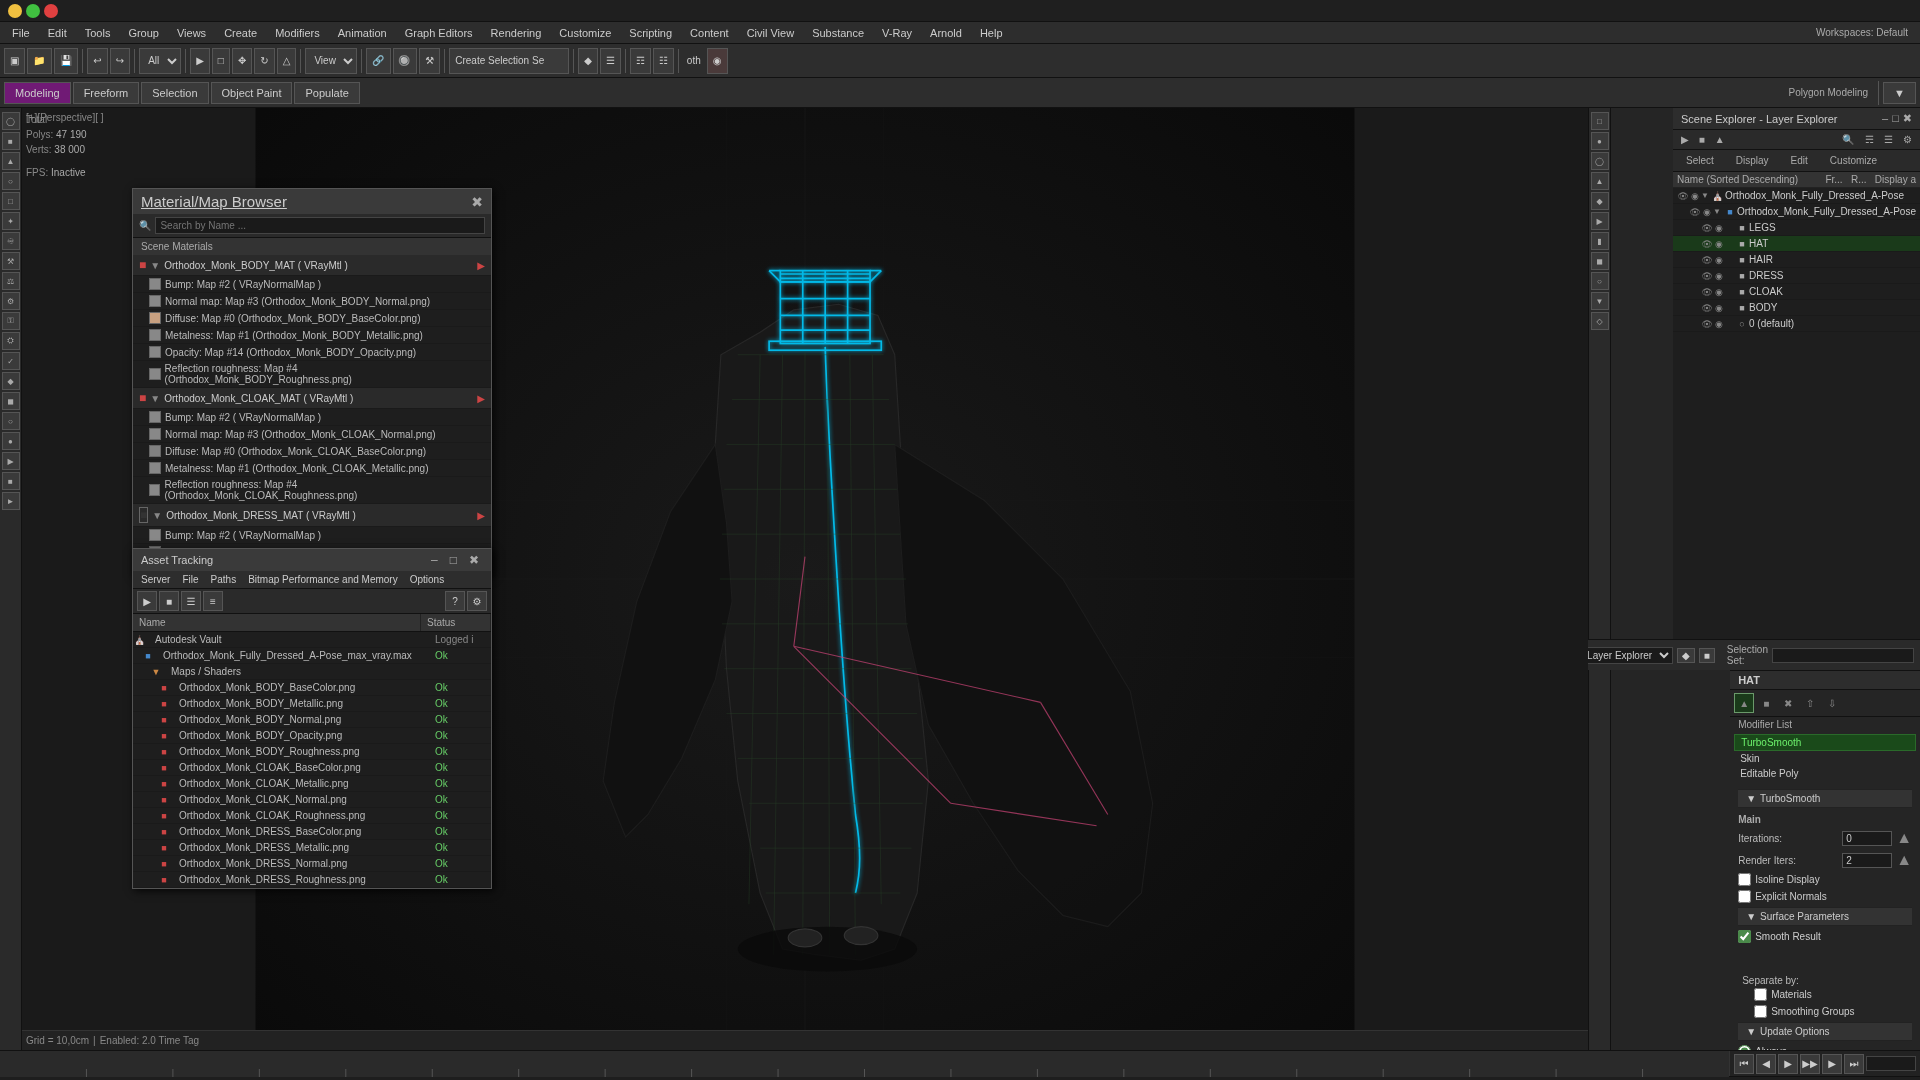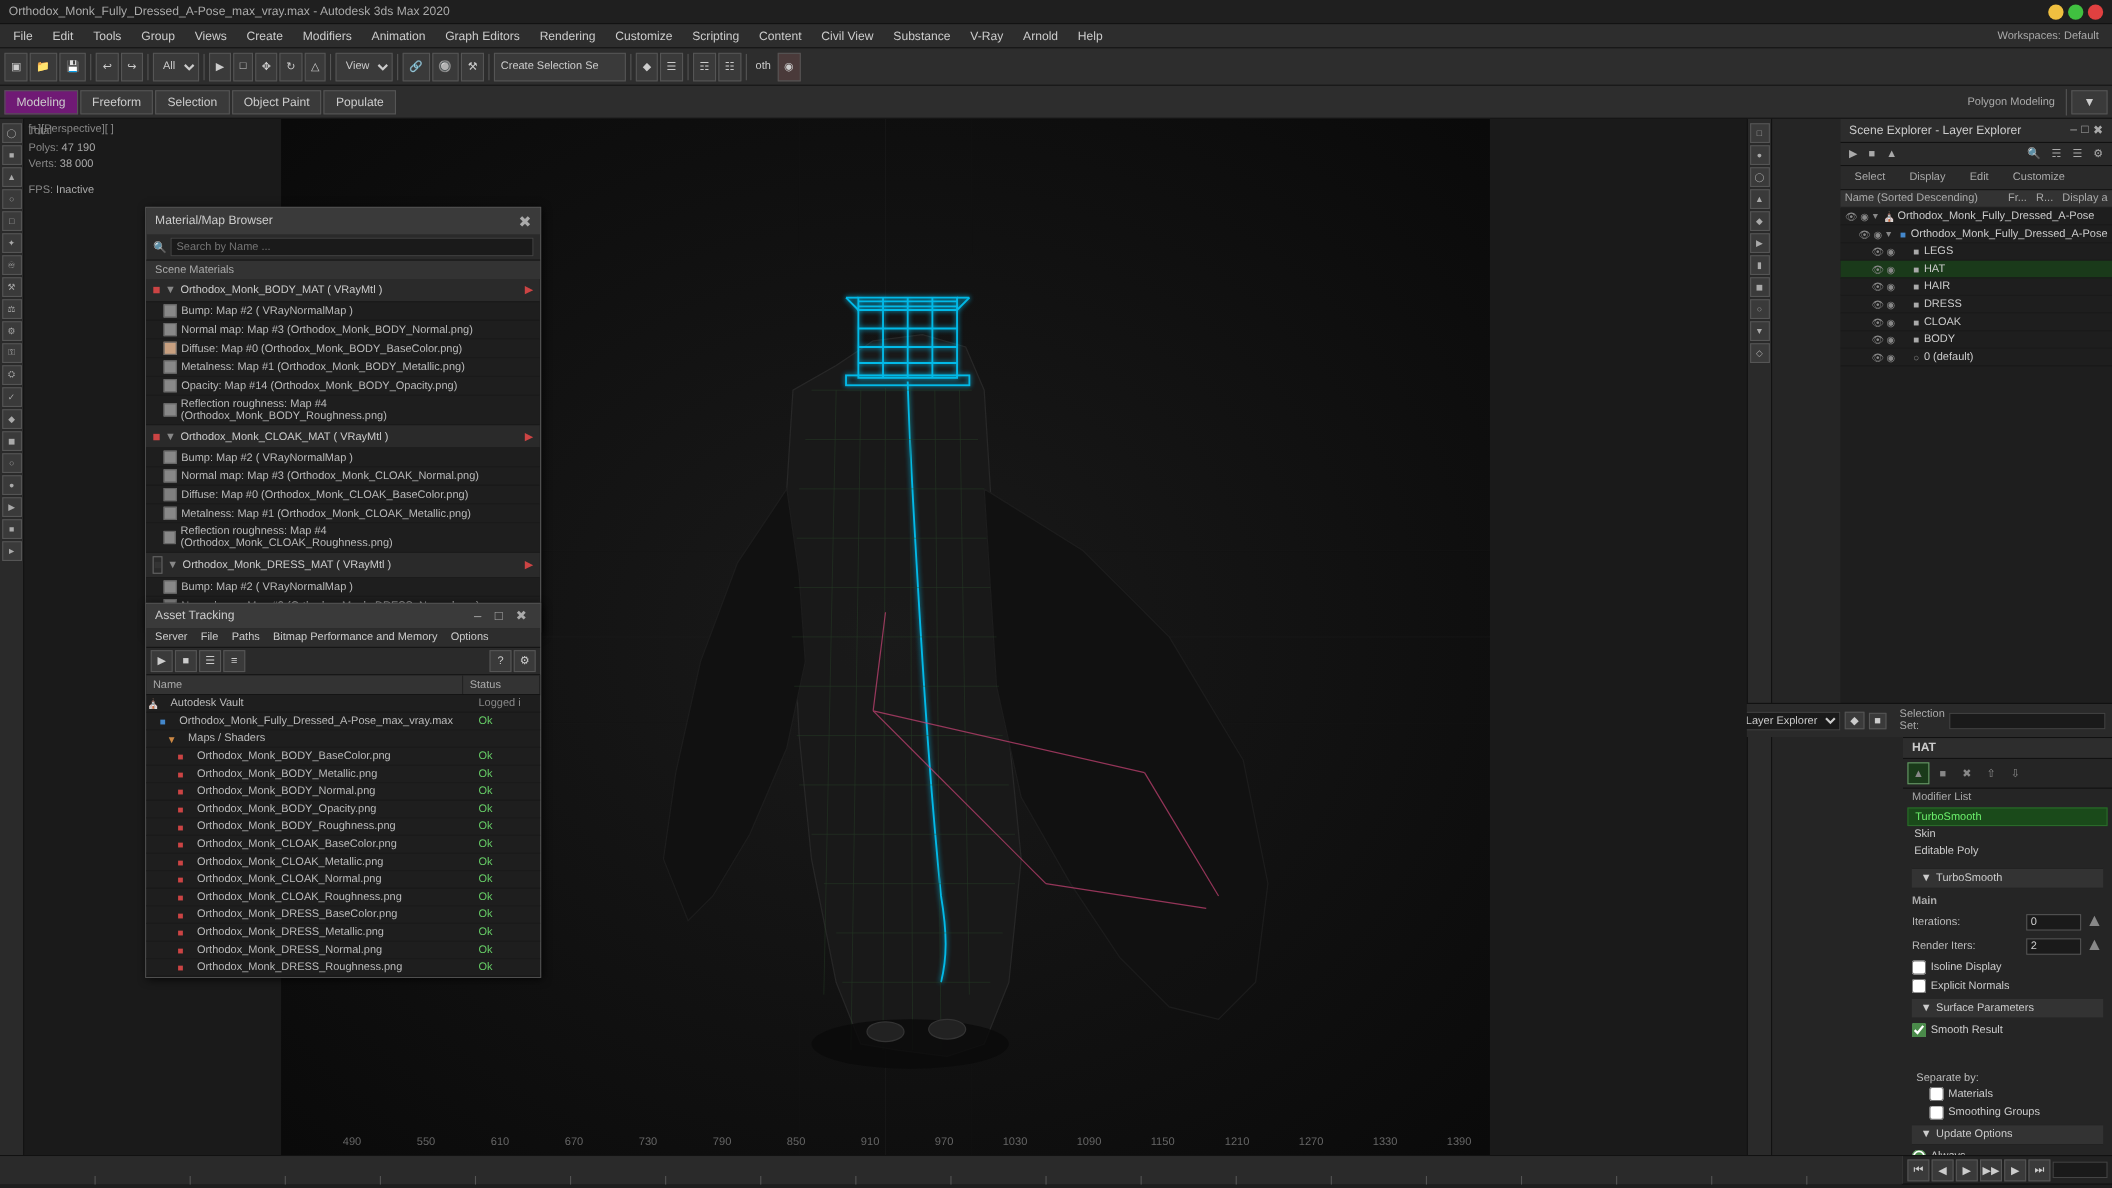--- a/index.html
+++ b/index.html
@@ -66,21 +66,21 @@
     #turbosmooth-panel { padding: 6px 8px; font-size: 10px; }
     .ts-section { font-weight: bold; color: #aaa; margin-bottom: 4px; font-size: 10px; }
     .ts-row { display: flex; align-items: center; margin-bottom: 4px; gap: 4px; }
     .ts-label { color: #bbb; font-size: 10px; min-width: 100px; }
     .ts-input { background: #1a1a1a; border: 1px solid #555; color: #ccc; width: 50px; padding: 1px 3px; font-size: 10px; }
     .ts-checkbox { accent-color: #4a8a4a; }
 
     
     #mat-browser { position: absolute; top: 80px; left: 110px; width: 360px; background: #2a2a2a; border: 1px solid #555; box-shadow: 2px 2px 8px rgba(0,0,0,0.8); z-index: 100; }
     #mat-title-bar { background: #3a3a3a; padding: 4px 8px; display: flex; align-items: center; justify-content: space-between; cursor: move; }
-    #mat-title-text { font-size: 11px; color: #ccc; }
+    #mat-title-text { font-size: 15px; color: #ccc; text-decoration: underline; }
     #mat-close { cursor: pointer; color: #aaa; font-size: 14px; }
     #mat-search { padding: 3px 6px; display: flex; align-items: center; gap: 4px; border-bottom: 1px solid #111; }
     #mat-search-icon { color: #888; font-size: 10px; }
     #mat-search-input { flex: 1; background: #1a1a1a; border: 1px solid #444; color: #ccc; padding: 2px 4px; font-size: 10px; }
     #mat-header { background: #333; padding: 3px 8px; font-size: 10px; color: #aaa; }
     #mat-tree { height: 320px; overflow-y: auto; background: #1e1e1e; }
     .mat-group { cursor: pointer; }
     .mat-group-header { padding: 3px 6px; background: #2a2a2a; display: flex; align-items: center; gap: 4px; font-size: 10px; color: #ccc; border-bottom: 1px solid #1a1a1a; }
     .mat-item { padding: 2px 16px; display: flex; align-items: center; gap: 4px; font-size: 10px; color: #bbb; border-bottom: 1px solid #1a1a1a; cursor: pointer; }
     .mat-item-icon { width: 12px; height: 12px; background: #888; border: 1px solid #666; display: inline-block; }
@@ -144,21 +144,20 @@
     
     #stats { position: absolute; top: 4px; left: 4px; font-size: 10px; color: #888; line-height: 1.5; }
 
     
     #mesh-svg { position: absolute; top: 0; left: 0; width: 100%; height: 100%; }
   </style>
 </head>
 <body>
 
 <div id="title-bar">
-  <span class="title">Orthodox_Monk_Fully_Dressed_A-Pose_max_vray.max - Autodesk 3ds Max 2020</span>
   <div class="win-buttons">
     <div class="win-btn min"></div>
     <div class="win-btn max"></div>
     <div class="win-btn close"></div>
   </div>
 </div>
 
 <div id="menu-bar">
   <span class="menu-item">File</span>
   <span class="menu-item">Edit</span>
@@ -387,20 +386,25 @@
         <text x="585" y="832">1030</text>
         <text x="645" y="832">1090</text>
         <text x="705" y="832">1150</text>
         <text x="765" y="832">1210</text>
         <text x="825" y="832">1270</text>
         <text x="885" y="832">1330</text>
         <text x="945" y="832">1390</text>
       </g>
     </svg>
 
+    <div id="viewport-bottom">
+      <span>Grid = 10,0cm</span>
+      <span>|</span>
+      <span>Enabled: 2.0 Time Tag</span>
+    </div>
 
     <div id="mat-browser">
       <div id="mat-title-bar">
         <span id="mat-title-text">Material/Map Browser</span>
         <span id="mat-close">✖</span>
       </div>
       <div id="mat-search">
         <span id="mat-search-icon">🔍</span>
         <input id="mat-search-input" type="text" placeholder="Search by Name ..." style="">
       </div>

